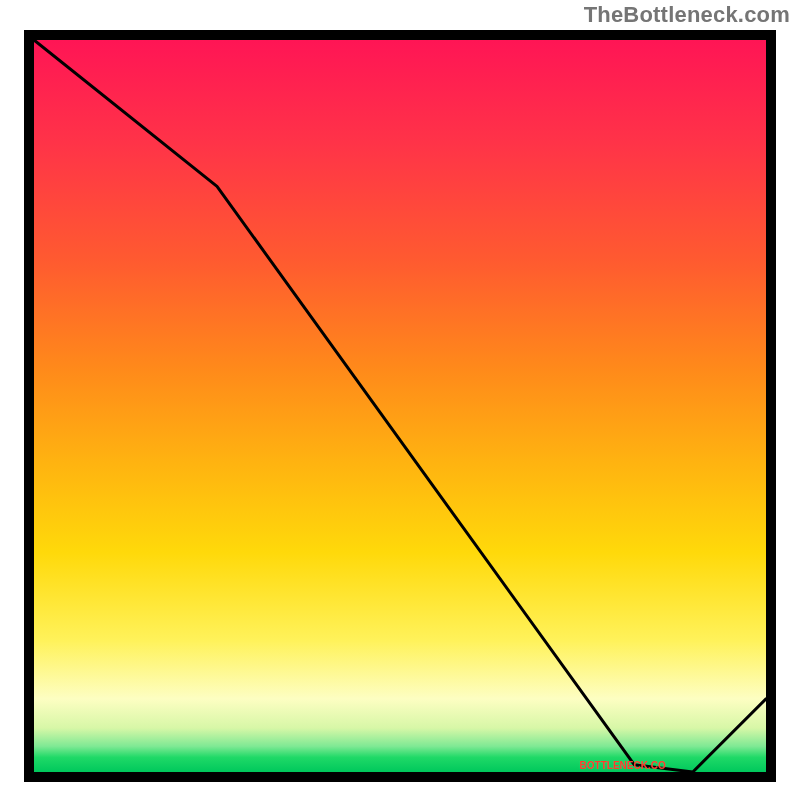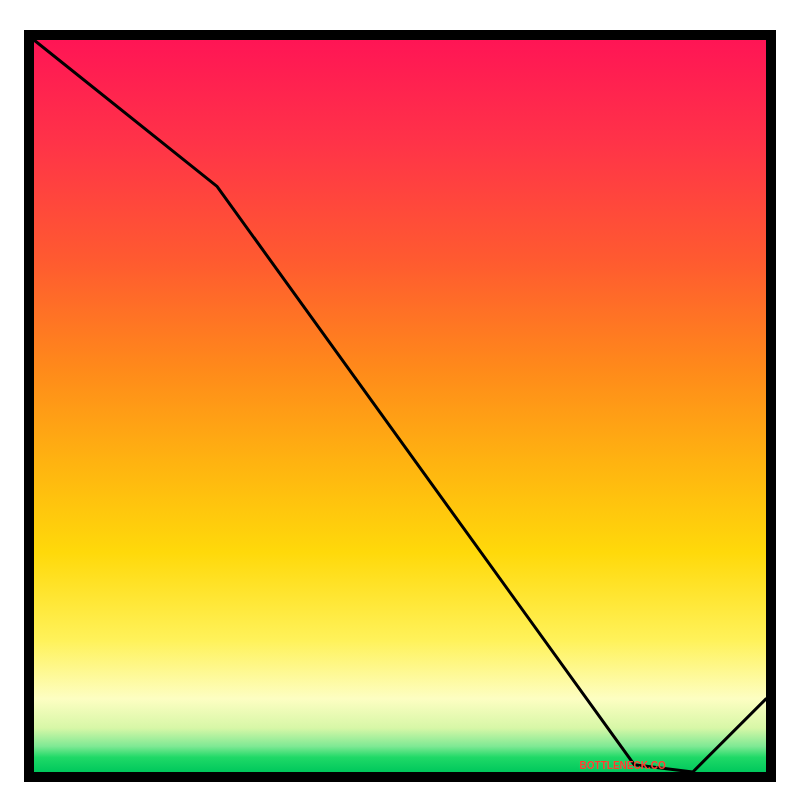--- a/index.html
+++ b/index.html
@@ -66,20 +66,21 @@
     color: #ff3a2a;
     text-shadow: 0 0 1px rgba(255,255,255,0.3);
     letter-spacing: 0;
   }
 </style>
 </head>
 <body>
 
 <div class="wrapper">
 
+  <div class="watermark">TheBottleneck.com</div>
 
   <div class="frame">
 
     <div class="grad"></div>
 
     <svg class="line-svg" viewBox="0 0 732 732" preserveAspectRatio="none">
 
       <polyline id="curve-poly" fill="none" stroke="#000" stroke-width="3" stroke-linejoin="round" stroke-linecap="round" points="0.0,0.0 183.0,146.4 600.2,724.7 658.8,732.0 732.0,658.8"></polyline>
     </svg>
 

